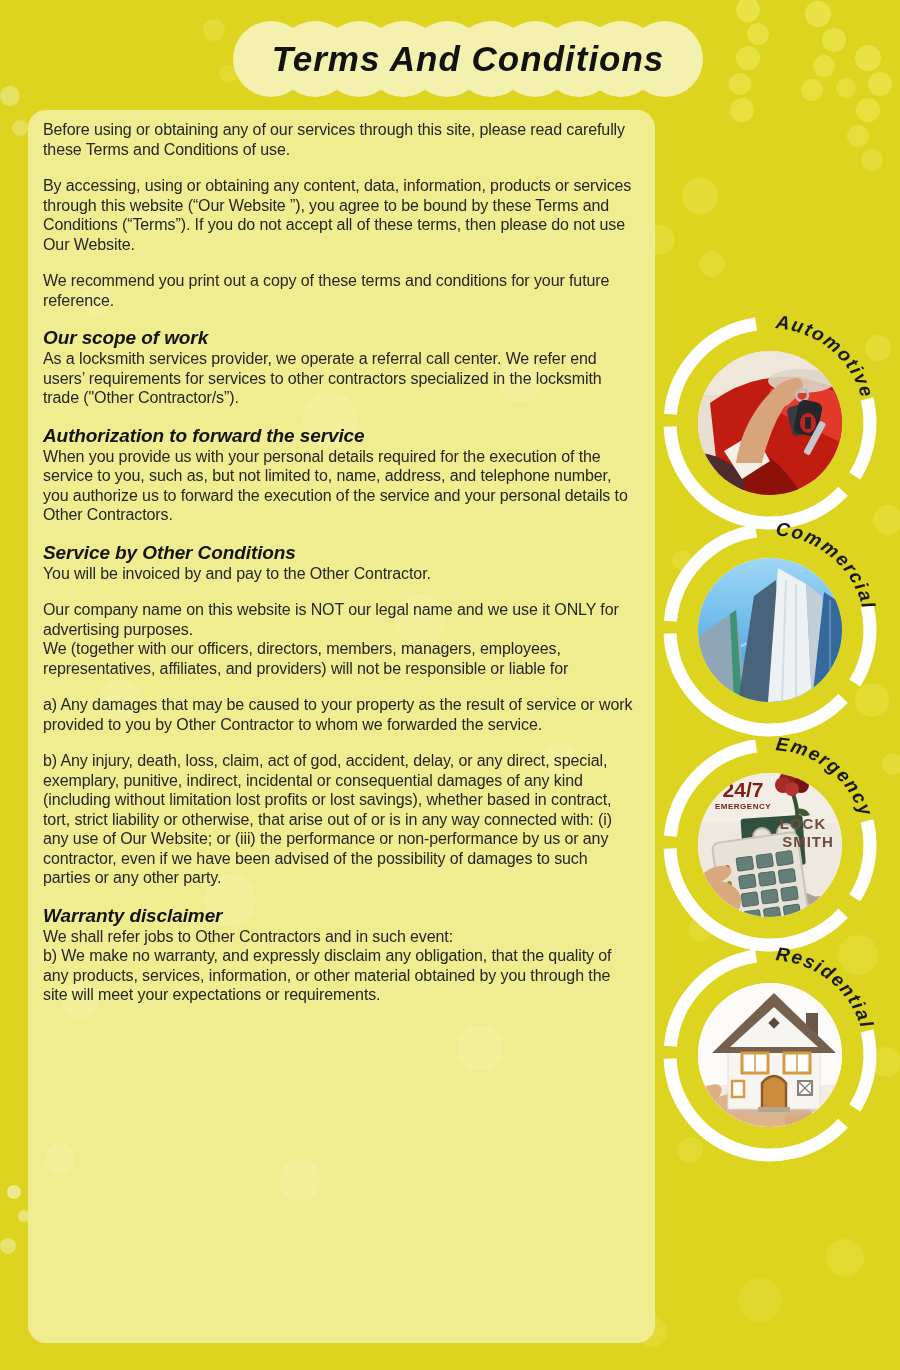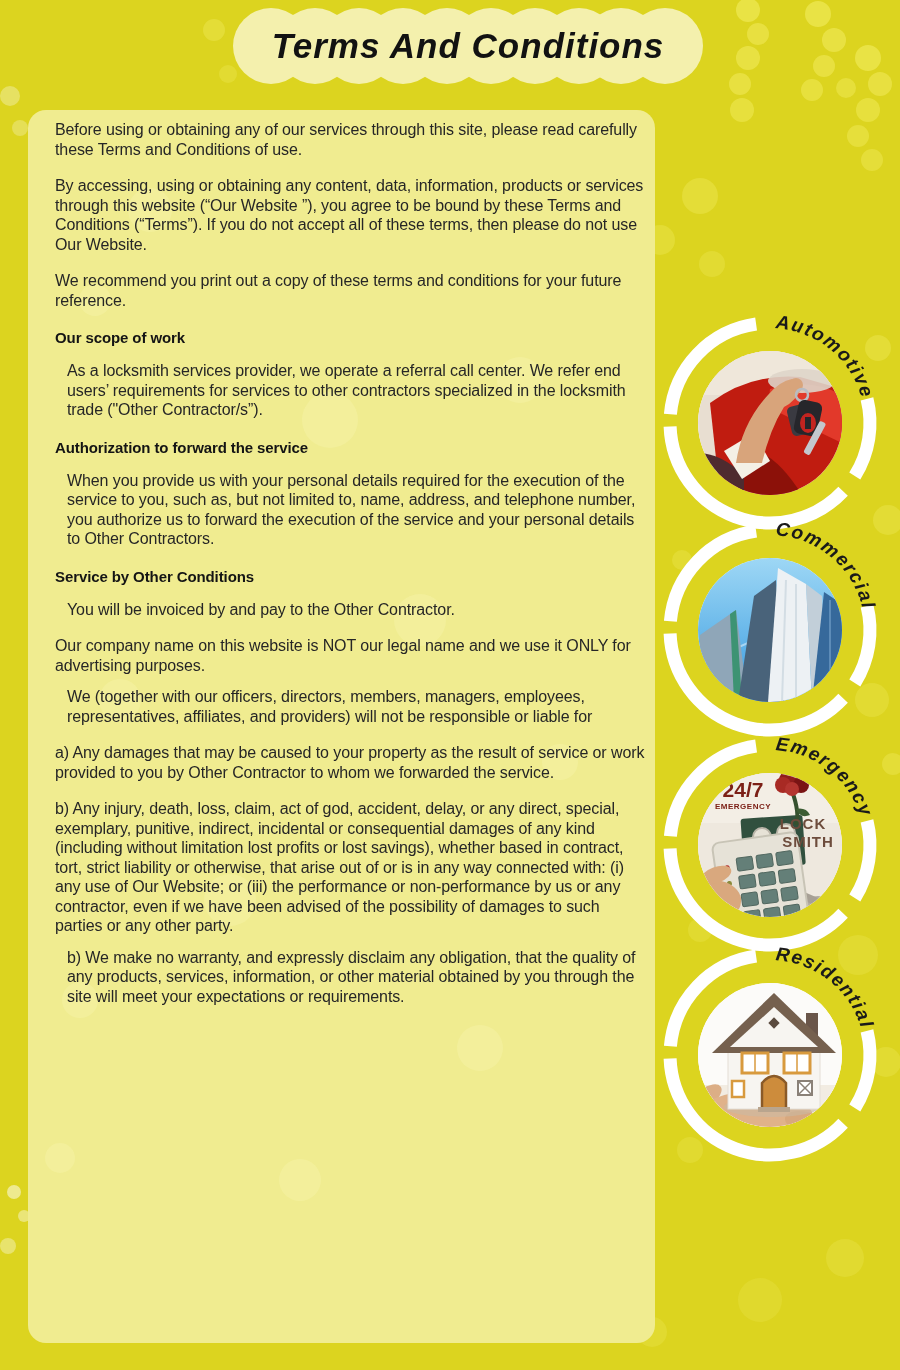--- a/index.html
+++ b/index.html
@@ -2,36 +2,36 @@
 <html><head>
 <meta charset="utf-8">
 <style>
   html,body{margin:0;padding:0;}
   .page{position:relative;width:900px;height:1370px;background:#dcd41f;overflow:hidden;
         font-family:"Liberation Sans",sans-serif;}
   .dot{position:absolute;display:block;border-radius:50%;background:#ece64f;pointer-events:none;}
   .dot.w{background:#ffffff;}
 
   
-  .title-bubble{position:absolute;left:233px;top:8px;width:470px;height:76px;z-index:5;}
+  .title-bubble{position:absolute;left:233px;top:21px;width:470px;height:76px;z-index:5;}
   .sc{position:absolute;top:0;width:76px;height:76px;border-radius:50%;background:#f4f0ad;}
   .title-bubble h1{position:absolute;left:0;top:0;width:100%;height:76px;margin:0;
       display:flex;align-items:center;justify-content:center;
       font-size:35px;font-weight:bold;font-style:italic;letter-spacing:1px;color:#121212;z-index:2;}
 
   
   .panel{position:absolute;left:28px;top:110px;width:627px;height:1233px;box-sizing:border-box;
       background:#f0ec90;border-radius:18px;z-index:2;overflow:hidden;}
   .panel-dots i{position:absolute;display:block;border-radius:50%;background:#f7f3a8;opacity:.45;}
-  .panel-text{position:absolute;left:12px;top:0;width:100%;box-sizing:border-box;padding:10px 16px 14px 15px;
+  .panel-text{position:absolute;left:0;top:0;width:100%;box-sizing:border-box;padding:10px 16px 14px 15px;
       font-size:16px;line-height:19.5px;letter-spacing:-0.1px;color:#262626;z-index:2;}
   .para{margin:17px 0 0 0;}
-  .line{margin:12px;}
+  .line{margin:0;}
   .first{margin-top:0;}
-  .h{margin:17px 0 0 0;font-size:15px;line-height:22px;font-weight:bold;color:#141414;letter-spacing:-0.1px;}
+  .h{margin:17px 0 0 0;font-size:19px;line-height:22px;font-weight:bold;color:#141414;letter-spacing:-0.1px;font-style:italic;}
 
   
   .badge-wrap{position:absolute;left:650px;width:240px;height:240px;z-index:4;}
   .badge-label{font-family:"Liberation Sans",sans-serif;font-weight:bold;font-style:italic;
       font-size:19px;letter-spacing:1.5px;fill:#1a1a1a;}
   .em-247{font-family:"Liberation Sans",sans-serif;font-weight:bold;font-size:21px;fill:#7c2017;}
   .em-emg{font-family:"Liberation Sans",sans-serif;font-weight:bold;font-size:8px;letter-spacing:.5px;fill:#7c2017;}
   .em-lock{font-family:"Liberation Sans",sans-serif;font-weight:bold;font-size:15px;letter-spacing:1px;fill:#6d4c3c;}
 </style>
 </head>
@@ -131,20 +131,22 @@
         <p class="para">Our company name on this website is NOT our legal name and we use it ONLY for advertising purposes.</p>
       </section>
 
       <section>
         <p class="line">We (together with our officers, directors, members, managers, employees, representatives, affiliates, and providers) will not be responsible or liable for</p>
         <p class="para">a) Any damages that may be caused to your property as the result of service or work provided to you by Other Contractor to whom we forwarded the service.</p>
         <p class="para">b) Any injury, death, loss, claim, act of god, accident, delay, or any direct, special, exemplary, punitive, indirect, incidental or consequential damages of any kind (including without limitation lost profits or lost savings), whether based in contract, tort, strict liability or otherwise, that arise out of or is in any way connected with: (i) any use of Our Website; or (iii) the performance or non-performance by us or any contractor, even if we have been advised of the possibility of damages to such parties or any other party.</p>
       </section>
 
       <section>
+        <h2 class="h">Warranty disclaimer</h2>
+        <p class="line">We shall refer jobs to Other Contractors and in such event:</p>
         <p class="line">b) We make no warranty, and expressly disclaim any obligation, that the quality of any products, services, information, or other material obtained by you through the site will meet your expectations or requirements.</p>
       </section>
 
     </div>
   </main>
 
   <aside>
 
     <div class="badge-wrap" style="top:303px">
       <svg viewBox="0 0 240 240" width="240" height="240">

